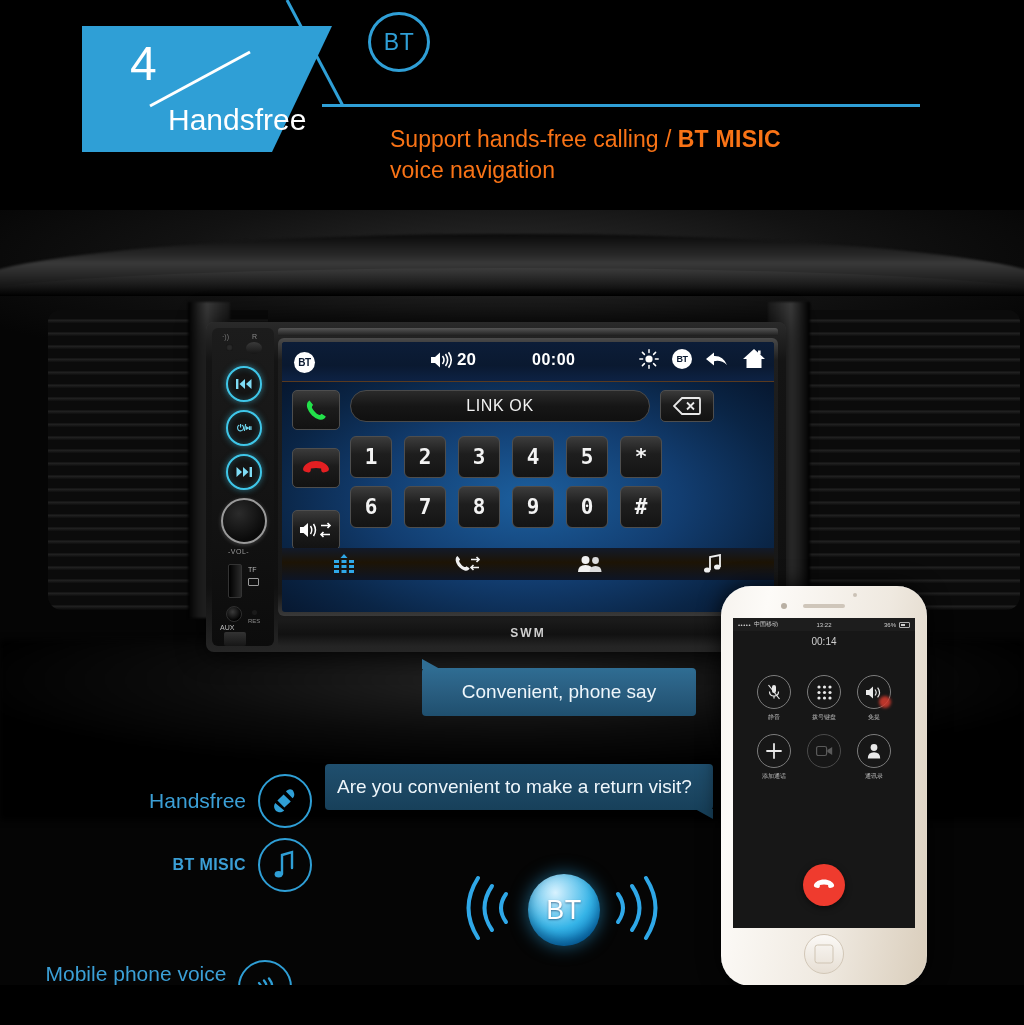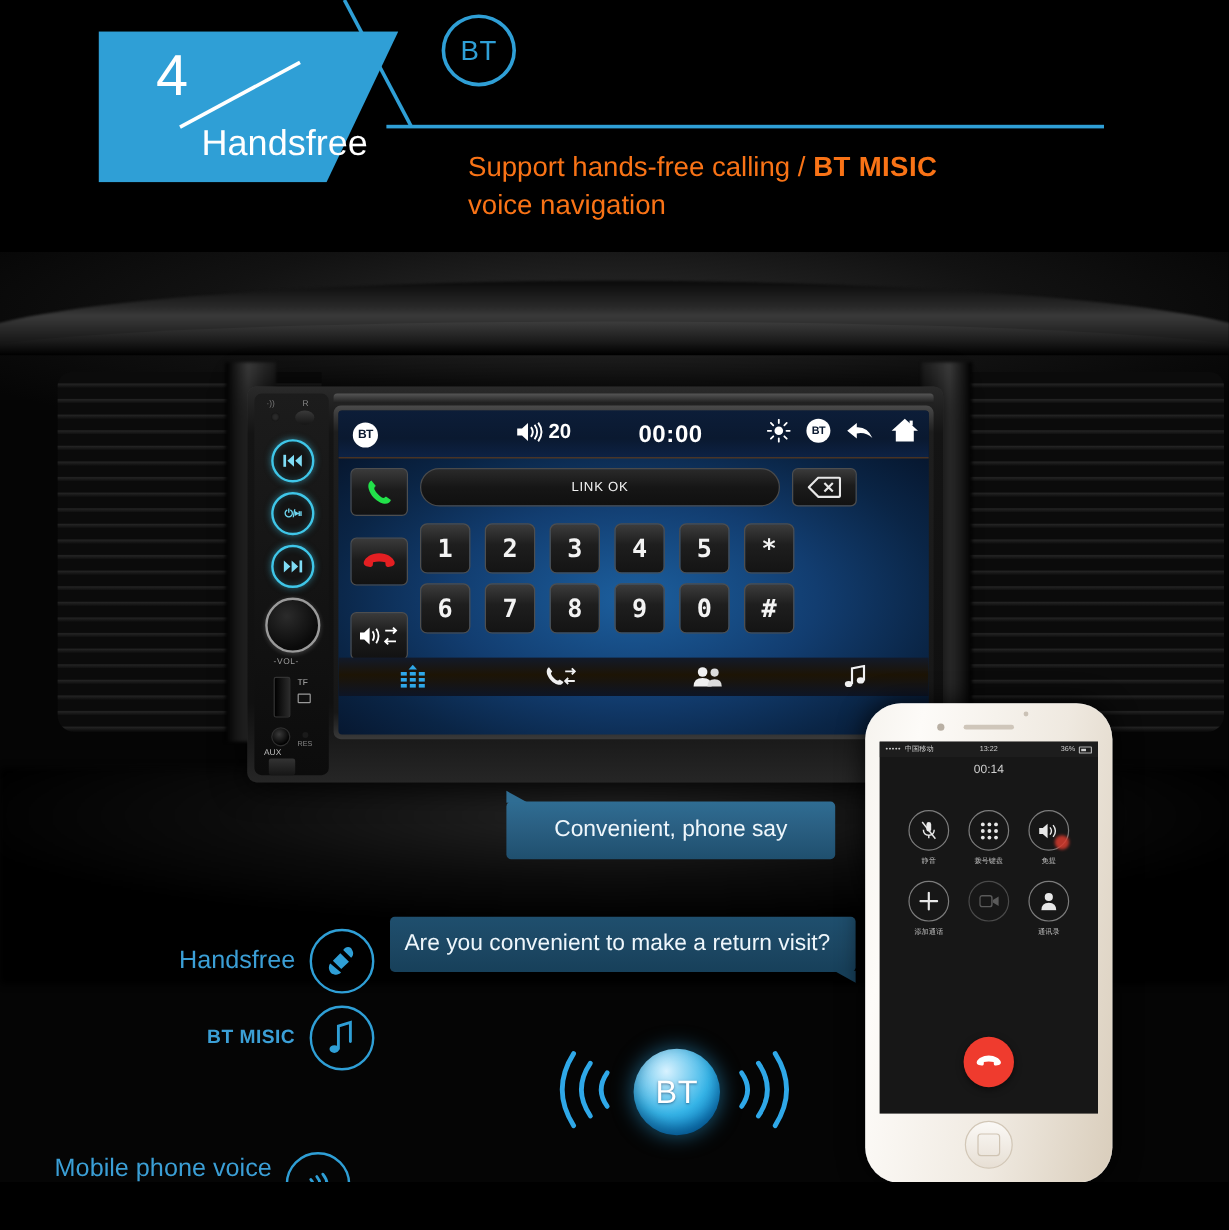--- a/index.html
+++ b/index.html
@@ -159,21 +159,21 @@
     background:linear-gradient(180deg,#0c1d38 0%,#0a1930 60%,#0d2244 100%);
     border-bottom:1px solid #5a3a1e;
   }
   .sb-bt {
     position:absolute; left:12px; top:10px; width:21px; height:21px; border-radius:50%;
     background:#fff; color:#0a1930; font-size:10px; font-weight:700;
     display:flex; align-items:center; justify-content:center; letter-spacing:-.5px;
   }
   #sb-vol { position:absolute; left:148px; top:8px; display:flex; align-items:center; gap:3px; }
   #sb-vol-val { font-size:17px; font-weight:700; color:#fff; }
-  #sb-time { position:absolute; left:250px; top:9px; font-size:20px; font-weight:700; color:#fff; letter-spacing:.5px;}
+  #sb-time { position:absolute; left:250px; top:9px; font-size:16px; font-weight:700; color:#fff; letter-spacing:.5px;}
   #sb-right { position:absolute; right:8px; top:6px; display:flex; align-items:center; gap:13px; }
   .sb-bt2 {
     width:20px; height:20px; border-radius:50%;
     background:#fff; color:#0a1930; font-size:9px; font-weight:700;
     display:flex; align-items:center; justify-content:center; letter-spacing:-.5px;
   }
 
   #screen-body { position:relative; height:198px; }
   .sidebtn {
     position:absolute; left:10px; width:48px; height:40px; border-radius:5px;
@@ -182,21 +182,21 @@
     display:flex; align-items:center; justify-content:center;
   }
   #btn-answer { top:8px; }
   #btn-hangup { top:66px; }
   #btn-audio  { top:128px; }
   #link-field {
     position:absolute; left:68px; top:8px; width:300px; height:32px; border-radius:16px;
     background:linear-gradient(180deg,#2a2a2a 0%,#161616 50%,#101010 100%);
     border:1px solid #4a4a4a;
     display:flex; align-items:center; justify-content:center;
-    font-size:11px; letter-spacing:.6px; color:#f2f2f2;
+    font-size:16px; letter-spacing:.6px; color:#f2f2f2;
   }
   #btn-del {
     position:absolute; left:378px; top:8px; width:54px; height:32px; border-radius:5px;
     background:linear-gradient(180deg,#3a3a3a 0%,#1c1c1c 45%,#121212 100%);
     border:1px solid #4e4e4e;
     display:flex; align-items:center; justify-content:center;
   }
   .keyrow { position:absolute; left:68px; display:flex; gap:12px; }
   #keyrow1 { top:54px; }
   #keyrow2 { top:104px; }
@@ -563,20 +563,23 @@
               <ellipse cx="5.2" cy="16" rx="3.2" ry="2.6" fill="#f0f0f0"></ellipse>
               <ellipse cx="15.2" cy="13" rx="3.2" ry="2.6" fill="#f0f0f0"></ellipse>
             </svg>
           </div>
         </div>
 
       </div>
     </div>
   </div>
 
+  <div id="swm-bar">
+    <span>SWM</span>
+  </div>
 </div>
 
 <div class="bubble" id="bubble1">
   <span>Convenient, phone say</span>
 </div>
 <div class="bubble" id="bubble2">
   <span>Are you convenient to make a return visit?</span>
 </div>
 
 <div class="feature" id="feat1">

